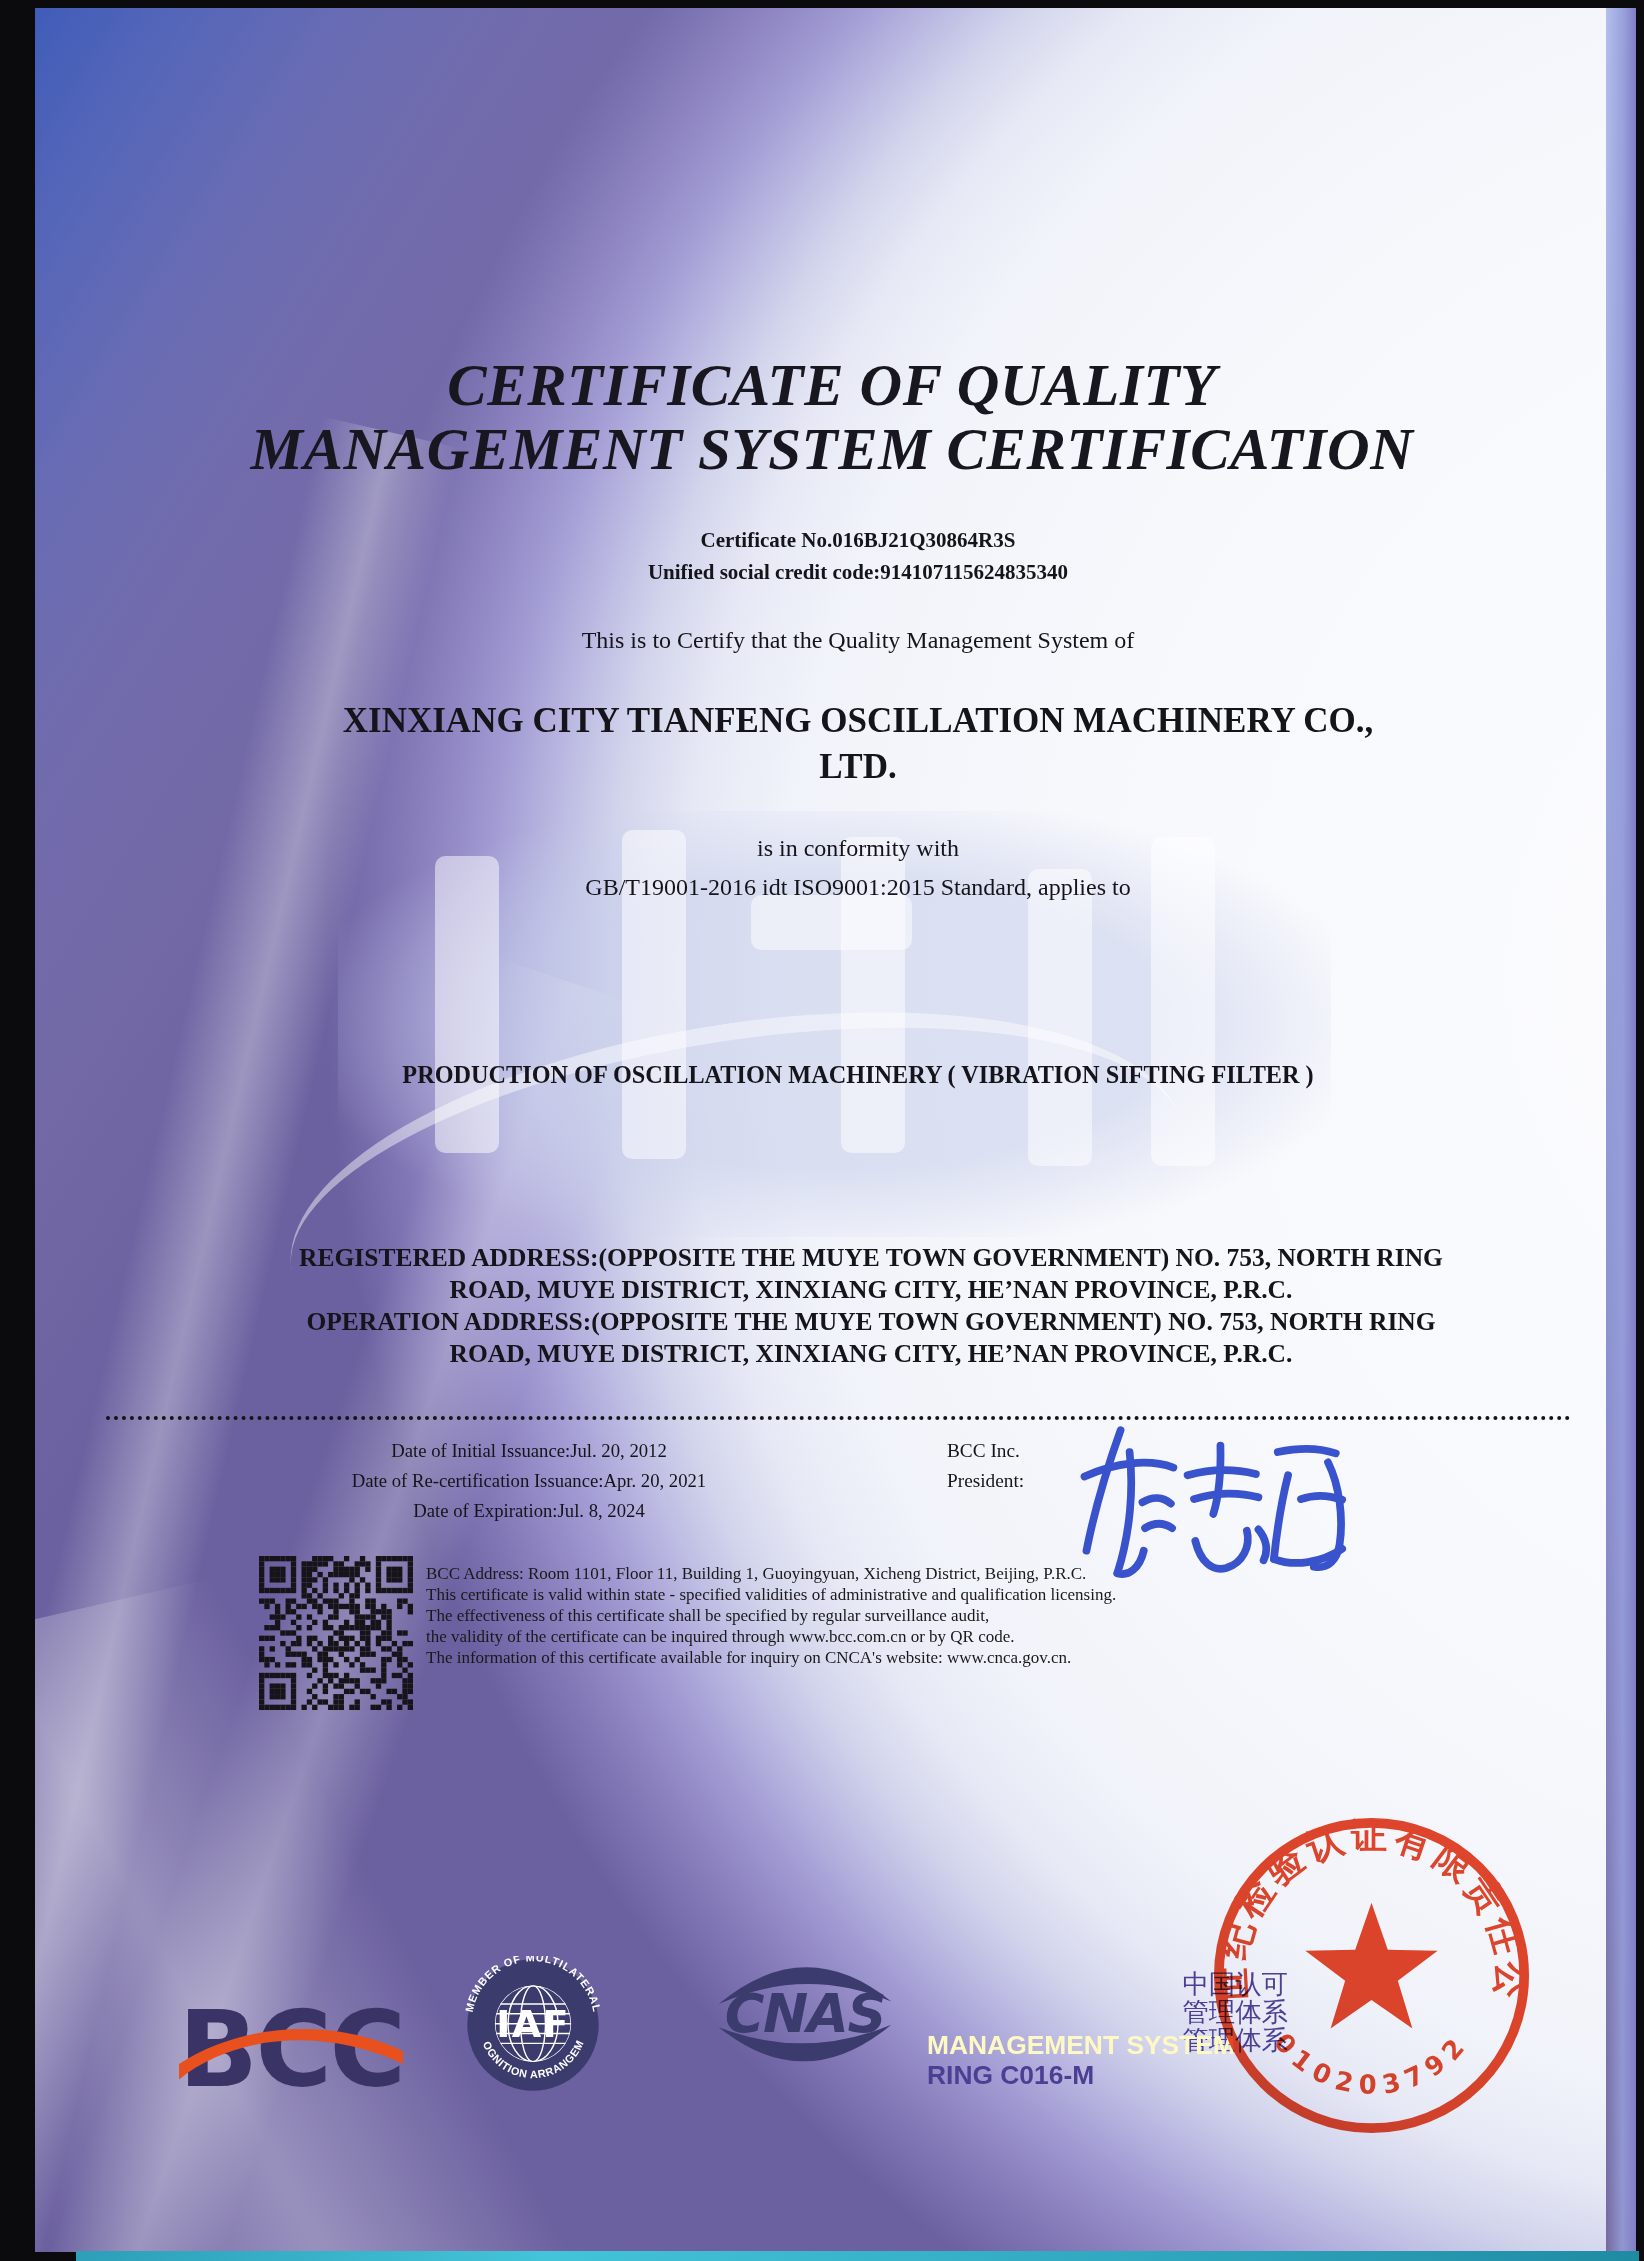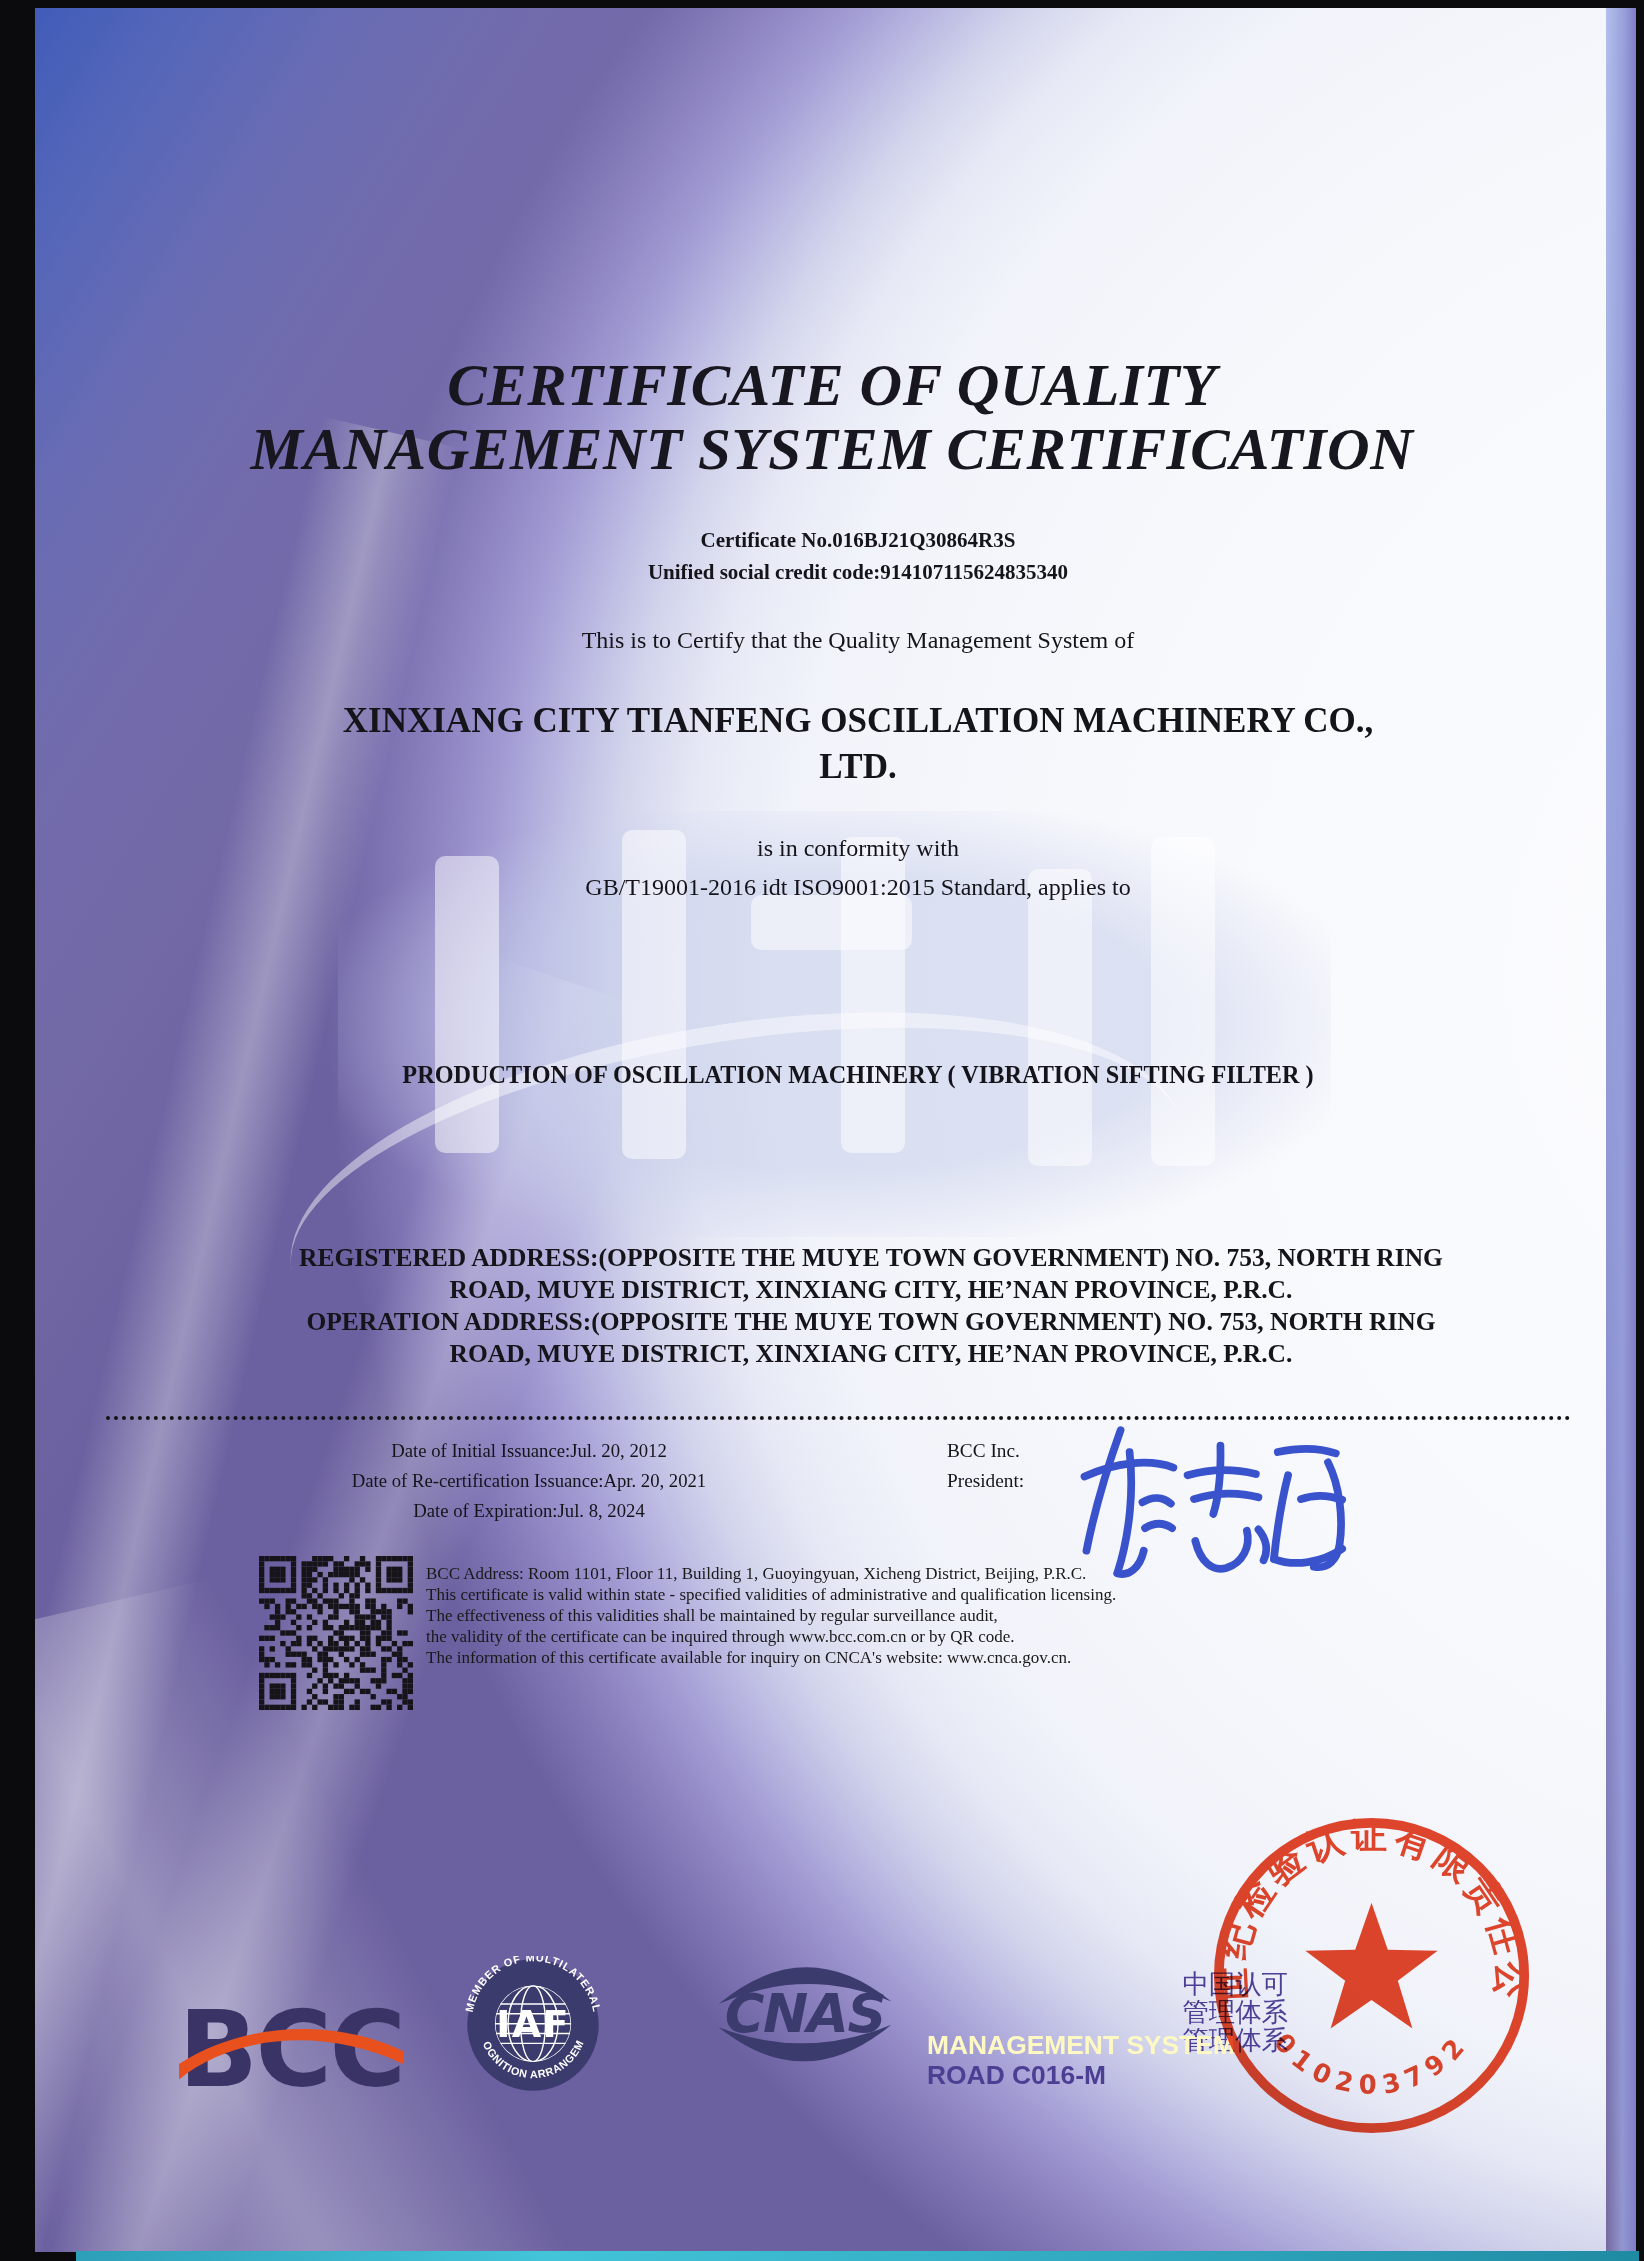--- a/index.html
+++ b/index.html
@@ -558,21 +558,21 @@
       <rect x="172.34" y="229.79" width="8.21" height="8.21" fill="#161419"></rect>
       <rect x="180.55" y="229.79" width="8.21" height="8.21" fill="#161419"></rect>
       <rect x="196.97" y="229.79" width="8.21" height="8.21" fill="#161419"></rect>
       <rect x="213.38" y="229.79" width="8.21" height="8.21" fill="#161419"></rect>
       <rect x="229.79" y="229.79" width="8.21" height="8.21" fill="#161419"></rect>
     </svg>
 
   <div class="abs fineprint-block">
     <div>BCC Address: Room 1101, Floor 11, Building 1, Guoyingyuan, Xicheng District, Beijing, P.R.C.</div>
     <div>This certificate is valid within state - specified validities of administrative and qualification licensing.</div>
-    <div>The effectiveness of this validities shall be maintained by regular surveillance audit,</div>
+    <div>The effectiveness of this certificate shall be specified by regular surveillance audit,</div>
     <div>the validity of the certificate can be inquired through www.bcc.com.cn or by QR code.</div>
     <div>The information of this certificate available for inquiry on CNCA's website: www.cnca.gov.cn.</div>
   </div>
 
   <svg class="abs" style="left:179px;top:1988px;" width="224" height="121" viewBox="0 0 348 188" xmlns="http://www.w3.org/2000/svg">
     <text x="174" y="152" text-anchor="middle" font-family="DejaVu Sans, sans-serif" font-weight="bold" font-size="162" letter-spacing="-4" fill="#3a3366">BCC</text>
     <path d="M 0,142 C 90,70 230,62 348,118 L 348,98 C 235,44 95,56 0,118 Z" fill="#e8501e"></path>
   </svg>
 
   <svg class="abs" style="left:464px;top:1956px;" width="138" height="138" viewBox="0 0 210 210" xmlns="http://www.w3.org/2000/svg">
@@ -608,21 +608,21 @@
     <path d="M 12,140 Q 146,248 280,136 Q 146,192 12,140 Z" fill="#3c3b6e"></path>
     <text x="146" y="148" text-anchor="middle" font-family="DejaVu Sans, sans-serif" font-size="84" font-weight="bold" font-style="italic" fill="#3c3b6e" letter-spacing="-2">CNAS</text>
   </svg>
 
   <div class="abs cn-block">
     <div>中国认可</div>
     <div>管理体系</div>
     <div>管理体系</div>
   </div>
   <div class="abs ms-line">MANAGEMENT SYSTEM</div>
-  <div class="abs code-line">ROAD C016-M</div>
+  <div class="abs code-line">RING C016-M</div>
 
   <svg class="abs stamp-svg" style="left:1204px;top:1808px;" width="335" height="335" viewBox="0 0 520 520" xmlns="http://www.w3.org/2000/svg">
     <defs>
       <path id="ringpath" d="M 72,318 A 197,197 0 1 1 448,318" fill="none"></path>
       <path id="numpath" d="M 100,352 A 185,185 0 0 0 420,352" fill="none"></path>
     </defs>
     <circle cx="260" cy="260" r="237" fill="none" stroke="#e63d20" stroke-width="15"></circle>
     <polygon points="260,147 285.3,220.2 362.7,221.6 300.9,268.3 323.5,342.4 260,298 196.5,342.4 219.1,268.3 157.3,221.6 234.7,220.2" fill="#e63d20"></polygon>
     <text font-family="Liberation Sans, sans-serif" font-size="56" font-weight="bold" fill="#e63d20" letter-spacing="8" text-anchor="middle">
       <textPath href="#ringpath" startOffset="50%">新世纪检验认证有限责任公司</textPath>

